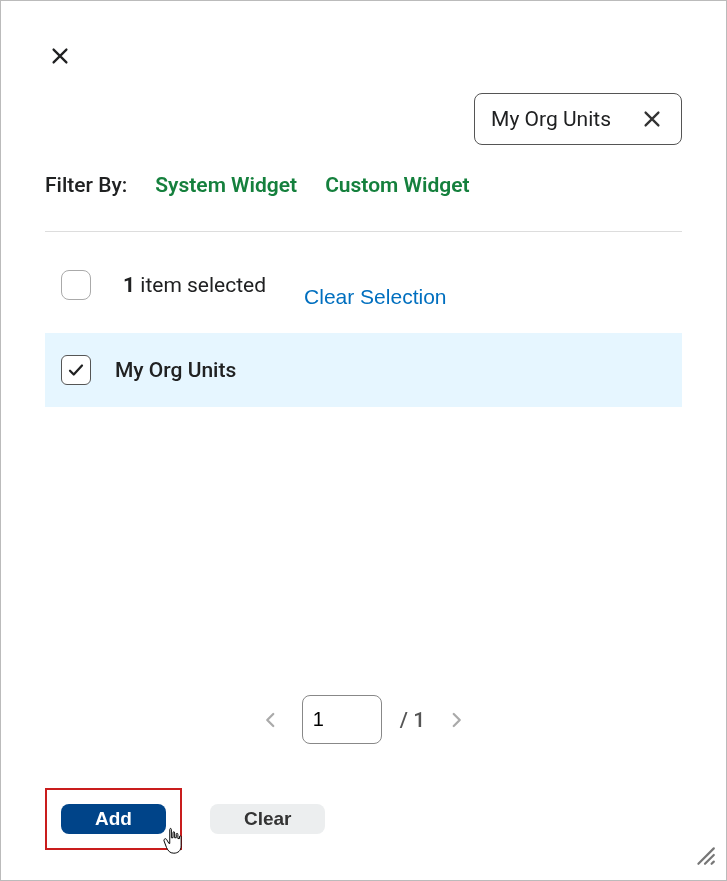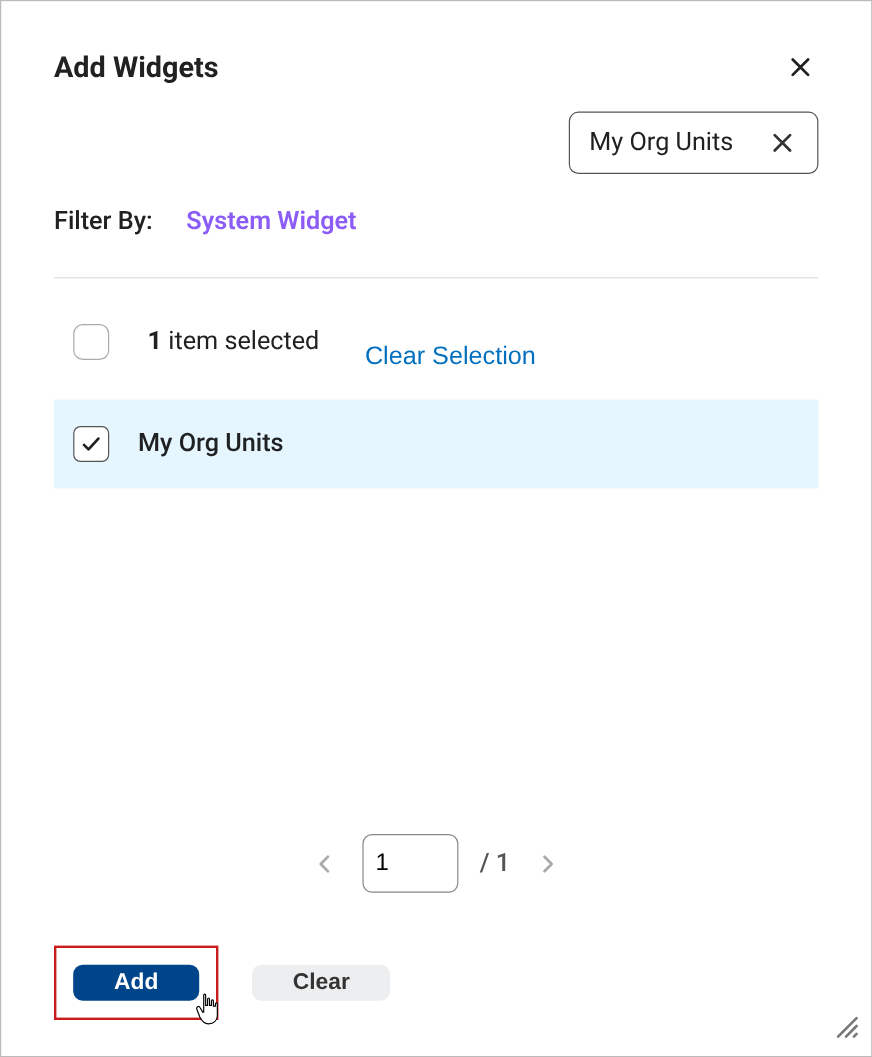--- a/index.html
+++ b/index.html
@@ -63,21 +63,21 @@
     .filter-row {
       display: flex;
       align-items: flex-end;
       gap: 28px;
       font-size: 21px;
       color: #202122;
       margin-bottom: 34px;
     }
     .filter-label { font-weight: 500; }
     .filter-link {
-      color: #8b5cf6;
+      color: #15803d;
       font-weight: 600;
       text-decoration: none;
       cursor: pointer;
     }
 
     .divider {
       border: none;
       border-top: 1px solid #ddd;
       margin: 0 0 22px 0;
     }
@@ -188,21 +188,20 @@
       color: #777;
     }
     .resize-grip svg { width: 22px; height: 22px; }
   </style>
 </head>
 <body>
 
 <div class="dialog">
 
   <div class="dialog-header">
-    <h1 class="dialog-title">Add Widgets</h1>
     <button class="close-btn">
       <svg viewBox="0 0 24 24" fill="none" stroke="currentColor" stroke-width="2.5" stroke-linecap="round">
           <path d="M5 5 L19 19 M19 5 L5 19"></path>
         </svg>
     </button>
   </div>
 
   <div class="search-row">
     <div class="search-chip">
       <span>My Org Units</span>
@@ -210,20 +209,21 @@
         <svg viewBox="0 0 24 24" fill="none" stroke="currentColor" stroke-width="2.5" stroke-linecap="round">
             <path d="M5 5 L19 19 M19 5 L5 19"></path>
           </svg>
       </button>
     </div>
   </div>
 
   <div class="filter-row">
     <span class="filter-label">Filter By:</span>
     <a class="filter-link">System Widget</a>
+    <a class="filter-link">Custom Widget</a>
   </div>
 
   <hr class="divider">
 
   <div class="selection-row">
     <span class="checkbox">
       
     </span>
     <span class="sel-count"><strong>1</strong><span> item selected</span></span>
     <button class="clear-selection">Clear Selection</button>

